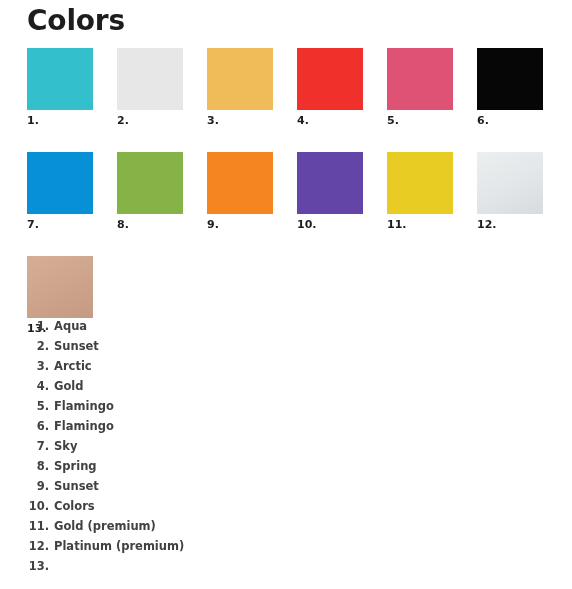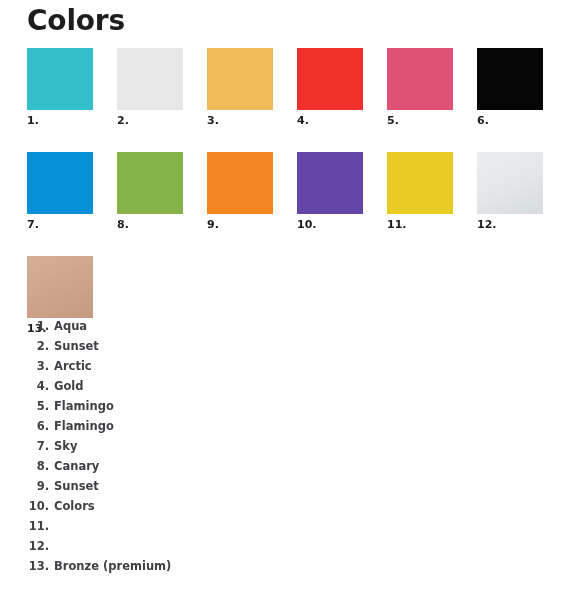--- a/index.html
+++ b/index.html
@@ -182,35 +182,36 @@
       <li class="color-list-item">
         <span class="color-list-index">6.</span>
         <span class="color-list-label">Flamingo</span>
       </li>
       <li class="color-list-item">
         <span class="color-list-index">7.</span>
         <span class="color-list-label">Sky</span>
       </li>
       <li class="color-list-item">
         <span class="color-list-index">8.</span>
-        <span class="color-list-label">Canary</span>
+        <span class="color-list-label">Spring</span>
       </li>
       <li class="color-list-item">
         <span class="color-list-index">9.</span>
         <span class="color-list-label">Sunset</span>
       </li>
       <li class="color-list-item">
         <span class="color-list-index">10.</span>
         <span class="color-list-label">Colors</span>
       </li>
       <li class="color-list-item">
         <span class="color-list-index">11.</span>
+        <span class="color-list-label">Gold (premium)</span>
       </li>
       <li class="color-list-item">
         <span class="color-list-index">12.</span>
+        <span class="color-list-label">Platinum (premium)</span>
       </li>
       <li class="color-list-item">
         <span class="color-list-index">13.</span>
-        <span class="color-list-label">Bronze (premium)</span>
       </li>
     </ul>
 
 </div>
 
 </body></html>

